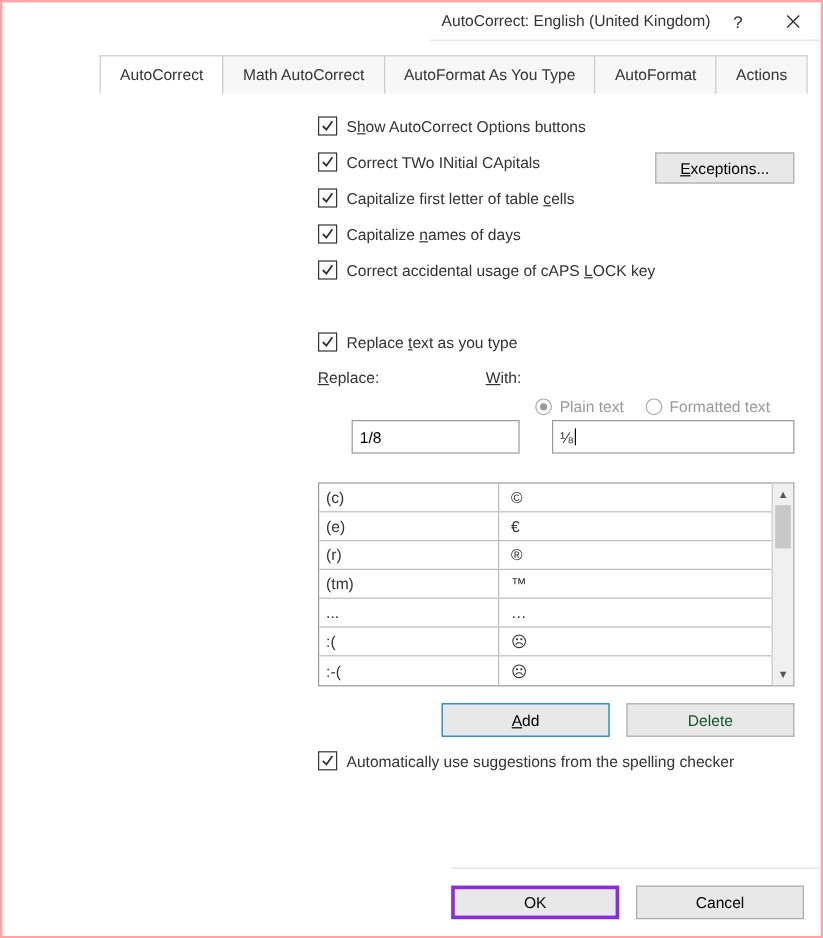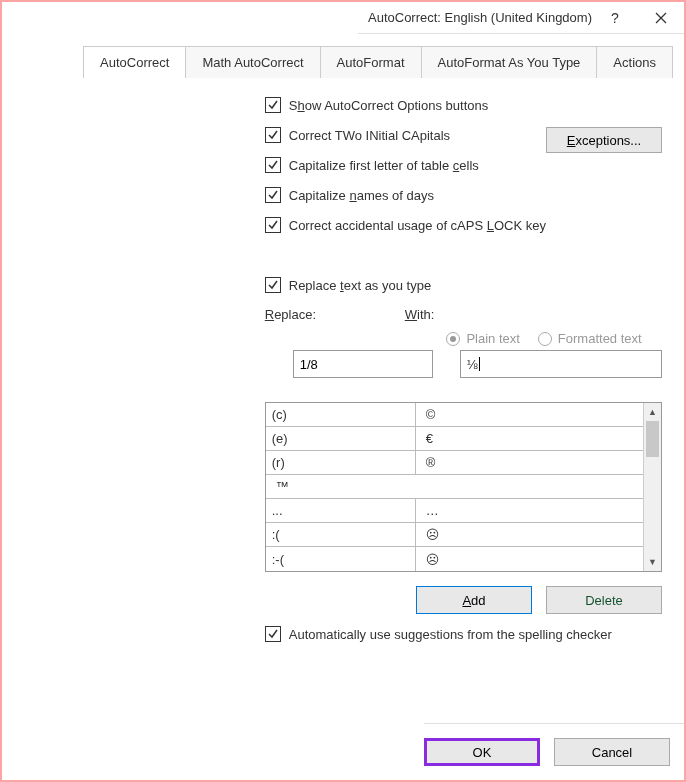--- a/index.html
+++ b/index.html
@@ -36,21 +36,21 @@
 .list { flex: 1; overflow: hidden; }
 .list-row { display: flex; border-bottom: 1px solid #bbb; height: 24px; align-items: center; }
 .list-row:last-child { border-bottom: none; }
 .cell-l { width: 150px; padding-left: 6px; border-right: 1px solid #bbb; height: 100%; display: flex; align-items: center; }
 .cell-r { padding-left: 10px; }
 .scrollbar { width: 18px; background: #f0f0f0; display: flex; flex-direction: column; border-left: 1px solid #ccc; }
 .sb-btn { height: 18px; display: flex; align-items: center; justify-content: center; font-size: 9px; color: #555; cursor: pointer; }
 .sb-track { flex: 1; position: relative; }
 .sb-thumb { position: absolute; top: 0; left: 2px; right: 2px; height: 36px; background: #c8c8c8; }
 .btn-row { display: flex; justify-content: flex-end; gap: 14px; margin-top: 14px; }
-.std-btn { width: 116px; height: 28px; border: 1px solid #aaa; background: #e8e8e8; font-size: 13px; cursor: pointer; }
+.std-btn { width: 140px; height: 28px; border: 1px solid #aaa; background: #e8e8e8; font-size: 13px; cursor: pointer; }
 .std-btn.primary { border: 1px solid #0078d7; }
 .std-btn.disabled { color: #14532d; }
 .footer { padding: 14px 14px 14px 0; display: flex; justify-content: flex-end; gap: 14px; border-top: 1px solid #e0e0e0; margin: 18px 0 0 0; }
 .ok-btn { border: 3px solid #8a2be2; }
 .u { text-decoration: underline; }
 .cursor-line { display: inline-block; width: 1px; height: 14px; background: #000; vertical-align: middle; margin-left: 1px; }
 </style>
 </head>
 <body>
 
@@ -62,22 +62,22 @@
       <svg viewBox="0 0 12 12" width="12" height="12">
           <line x1="1" y1="1" x2="11" y2="11" stroke="#333" stroke-width="1.2"></line>
           <line x1="11" y1="1" x2="1" y2="11" stroke="#333" stroke-width="1.2"></line>
         </svg>
     </div>
   </div>
 
   <div class="tabs">
     <div class="tab active">AutoCorrect</div>
     <div class="tab">Math AutoCorrect</div>
+    <div class="tab">AutoFormat As You Type</div>
     <div class="tab">AutoFormat</div>
-    <div class="tab">AutoFormat As You Type</div>
     <div class="tab">Actions</div>
   </div>
   <div class="tabline"></div>
 
   <div class="panel">
 
     <div class="chk-row">
       <div class="checkbox">
           <svg viewBox="0 0 12 12">
             <polyline points="2,6 5,9 10,2" fill="none" stroke="#333" stroke-width="1.5"></polyline>
@@ -165,20 +165,21 @@
             </div>
             <div class="list-row">
               <div class="cell-l">(e)</div>
               <div class="cell-r">€</div>
             </div>
             <div class="list-row">
               <div class="cell-l">(r)</div>
               <div class="cell-r">®</div>
             </div>
             <div class="list-row">
+              <div class="cell-l">(tm)</div>
               <div class="cell-r">™</div>
             </div>
             <div class="list-row">
               <div class="cell-l">...</div>
               <div class="cell-r">…</div>
             </div>
             <div class="list-row">
               <div class="cell-l">:(</div>
               <div class="cell-r">☹</div>
             </div>

